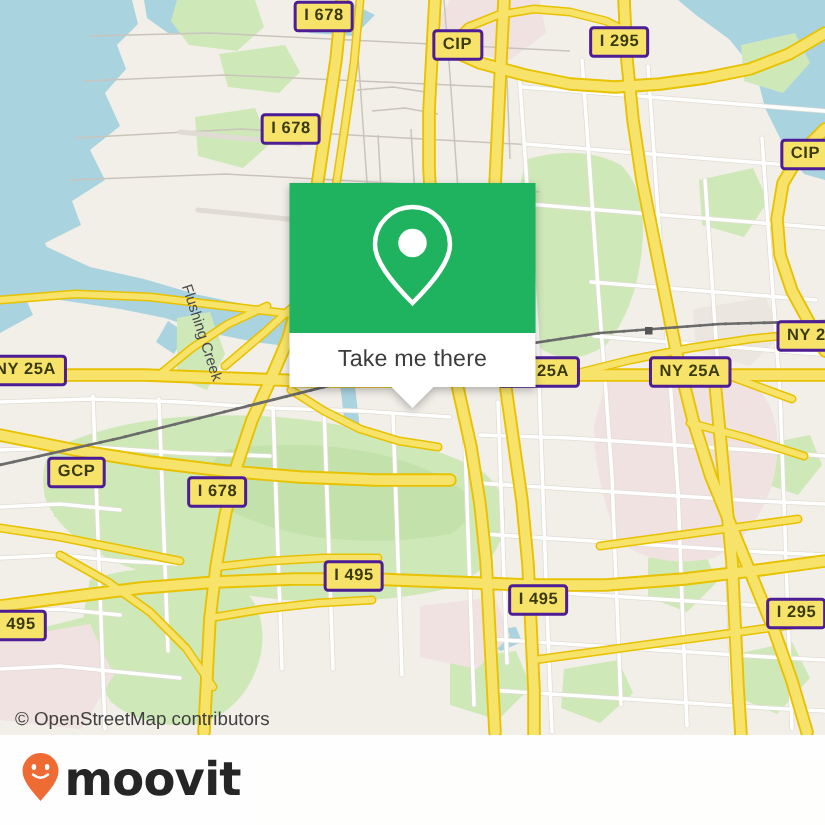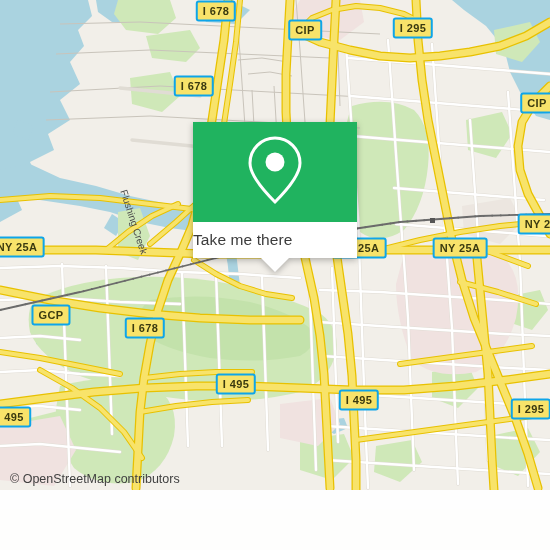--- a/index.html
+++ b/index.html
@@ -29,21 +29,21 @@
     height: 490px;
     overflow: hidden;
     background: #f2efe9;
   }
   #map svg { display: block; }
 
   
   .shield {
     position: absolute;
     background: #f8e36a;
-    border: 2px solid #0ea5e9;
+    border: 2px solid #4c1d95;
     border-radius: 3px;
     color: #3a3a10;
     font-family: "Liberation Sans", sans-serif;
     font-size: 11px;
     font-weight: bold;
     letter-spacing: 0.4px;
     line-height: 14px;
     padding: 1px 5px 2px 5px;
     white-space: nowrap;
     text-align: center;
@@ -83,21 +83,21 @@
     background: #20b35f;
     display: flex;
     align-items: center;
     justify-content: center;
   }
   #poi-card-bottom {
     height: 36px;
     background: #ffffff;
     display: flex;
     align-items: center;
-    justify-content: flex-start;
+    justify-content: center;
   }
   #poi-card-label {
     font-family: "Liberation Sans", sans-serif;
     font-size: 15.5px;
     color: #3c3c3c;
     letter-spacing: 0.1px;
   }
   #poi-card-tail {
     position: absolute;
     left: 50%;
@@ -409,15 +409,26 @@
         </svg>
       </span>
     </div>
     <div id="poi-card-bottom">
       <span id="poi-card-label">Take me there</span>
     </div>
     <div id="poi-card-tail"></div>
   </div>
 
   <div id="footer">
+    <div id="brand">
+      <span>
+        <svg width="26" height="34" viewBox="0 0 26 34" aria-hidden="true">
+          <path d="M13 1 C6.4 1 1 6.4 1 13 C1 19 6.4 25.5 13 33 C19.6 25.5 25 19 25 13 C25 6.4 19.6 1 13 1 Z" fill="#ee6b33"></path>
+          <ellipse cx="8.6" cy="10.4" rx="1.5" ry="2" fill="#ffffff"></ellipse>
+          <ellipse cx="17.4" cy="10.4" rx="1.5" ry="2" fill="#ffffff"></ellipse>
+          <path d="M8 15.4 Q13 19.6 18 15.4" fill="none" stroke="#ffffff" stroke-width="1.7" stroke-linecap="round"></path>
+        </svg>
+      </span>
+      <span id="brand-wordmark">moovit</span>
+    </div>
   </div>
 
 </div>
 
 </body></html>

